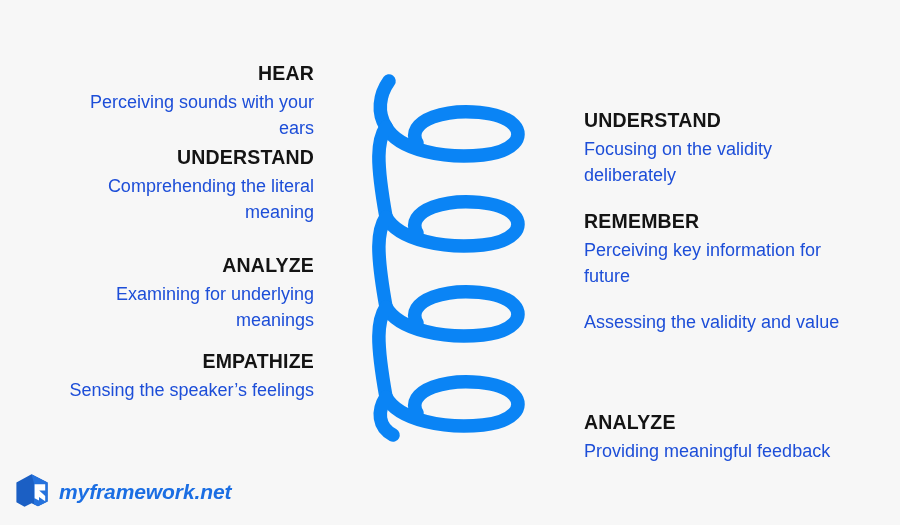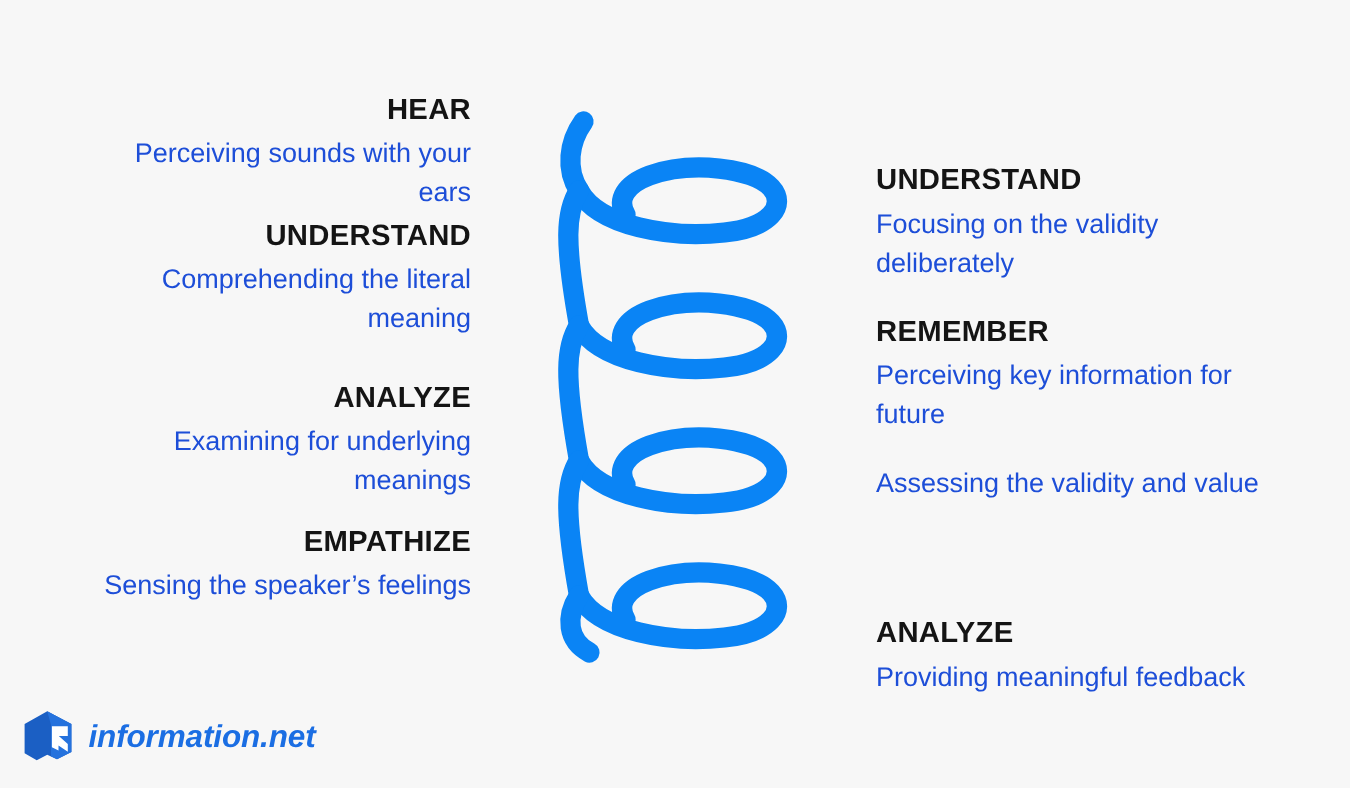--- a/index.html
+++ b/index.html
@@ -174,16 +174,16 @@
   </div>
 
   <div id="footer">
     <svg class="mark" viewBox="0 0 36 38">
       <path d="M17.5 1.2 L33.6 9.6 L33.6 28.4 L24 33.2 L17.5 30.2 L10.5 33.8 L2.4 29.2 L2.4 9.6 Z" fill="#1b5fc4"></path>
       <path d="M17.5 1.2 L33.6 9.6 L33.6 28.4 L24 33.2 L20 31.2 L20 10.4 Z" fill="#2572dd"></path>
       <path d="M20.6 11.2 L31.2 11.2 L31.2 17.6 L25.2 17.6 L31.2 23.0 L31.2 28.2
                L25.0 24.0 L25.0 27.4 L20.6 25.2 Z" fill="#ffffff"></path>
       <path d="M11.6 11.0 L16.6 11.0 L16.6 28.8 L11.6 31.4 Z" fill="#f7f7f7" opacity="0.0"></path>
     </svg>
-    <span class="wordmark">information.net</span>
+    <span class="wordmark">myframework.net</span>
   </div>
 
 </div>
 
 </body></html>

